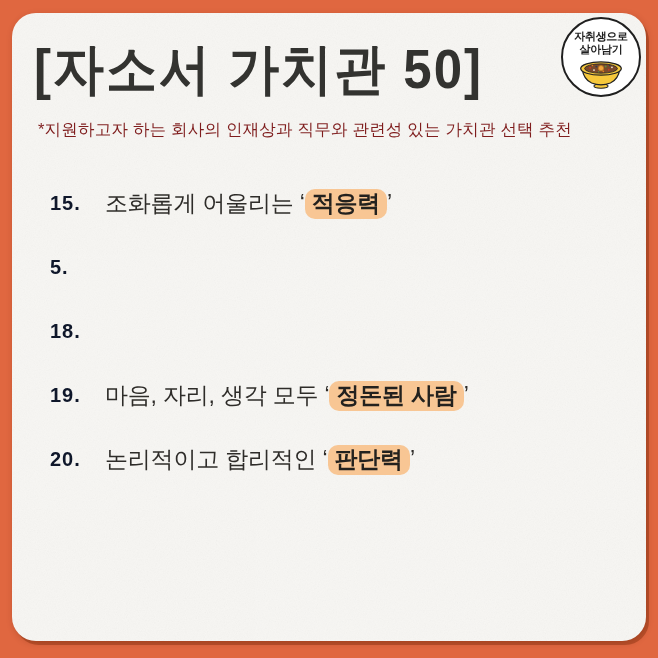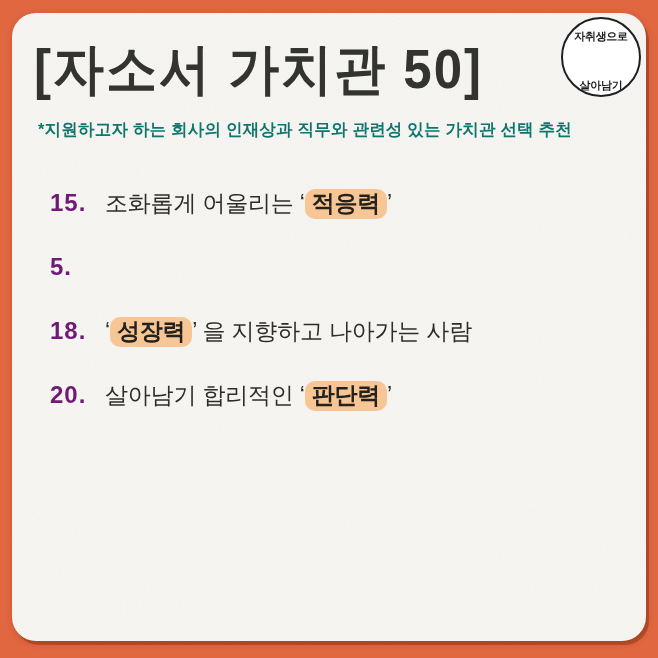--- a/index.html
+++ b/index.html
@@ -28,46 +28,45 @@
     border-radius:24px;pointer-events:none;
   }
   .title{
     position:absolute;left:22px;top:20px;
     font-size:51px;font-weight:800;letter-spacing:2px;
     color:#333330;white-space:nowrap;
     transform:scaleY(1.08);transform-origin:left top;
   }
   .subtitle{
     position:absolute;left:26px;top:106px;
-    font-size:16.5px;font-weight:700;letter-spacing:.2px;
-    color:#0f766e;white-space:nowrap;
+    font-size:16.5px;font-weight:400;letter-spacing:.2px;
+    color:#7f1d1d;white-space:nowrap;
   }
   .badge{
     position:absolute;top:4px;right:5px;
     width:80px;height:80px;border-radius:50%;
     background:#fff;border:2px solid #1f1f1f;
     display:flex;flex-direction:column;align-items:center;
     padding-top:11px;
-    gap:36px;
   }
   .badge .bline{
     font-size:11px;font-weight:700;line-height:13px;color:#1f1f1f;
     letter-spacing:-.3px;
   }
   .badge .bowl{margin-top:2px;}
   .list{
     position:absolute;left:38px;top:158px;right:16px;
     display:flex;flex-direction:column;
   }
   .row{
     height:64px;display:flex;align-items:center;
   }
   .num{
     flex:0 0 55px;
-    font-size:24px;font-weight:800;color:#701a75;
+    font-size:20px;font-weight:800;color:#0f172a;
     letter-spacing:1px;
   }
   .txt{
     font-size:23px;font-weight:600;color:var(--c-ink);
     letter-spacing:-.2px;white-space:nowrap;
   }
   .txt .hl{
     background:var(--c-hl);
     border-radius:10px;
     padding:1px 7px 3px;
@@ -118,22 +117,25 @@
     <div class="list">
         <div class="row">
           <span class="num">15.</span>
           <span class="txt"><span class="seg">조화롭게 어울리는 ‘</span><span class="hl">적응력</span><span class="seg">’</span></span>
         </div>
         <div class="row">
           <span class="num">5.</span>
         </div>
         <div class="row">
           <span class="num">18.</span>
-          <span class="txt"><span class="seg">‘</span><span class="hl">성장력</span><span class="seg">’ 을 지향하고 나아가는 사람</span></span>
+        </div>
+        <div class="row">
+          <span class="num">19.</span>
+          <span class="txt"><span class="seg">마음, 자리, 생각 모두 ‘</span><span class="hl">정돈된 사람</span><span class="seg">’</span></span>
         </div>
         <div class="row">
           <span class="num">20.</span>
-          <span class="txt"><span class="seg">살아남기 합리적인 ‘</span><span class="hl">판단력</span><span class="seg">’</span></span>
+          <span class="txt"><span class="seg">논리적이고 합리적인 ‘</span><span class="hl">판단력</span><span class="seg">’</span></span>
         </div>
       </div>
 
   </div>
 </div>
 
 </body></html>

